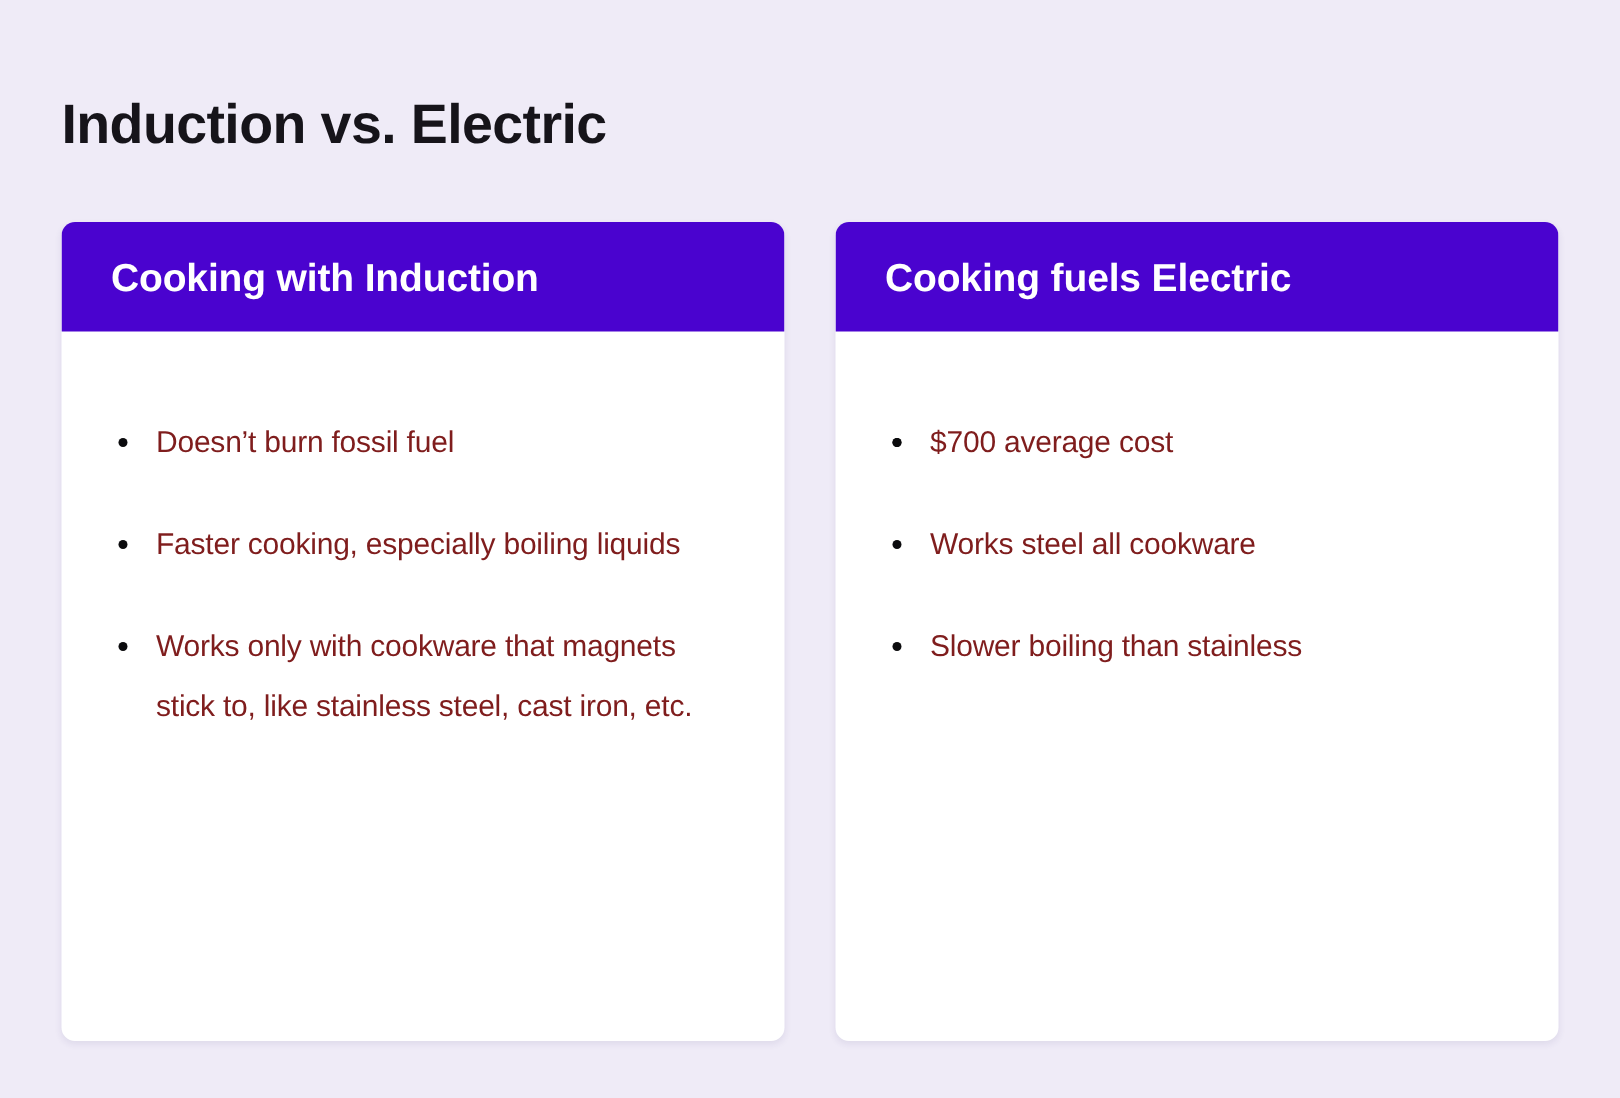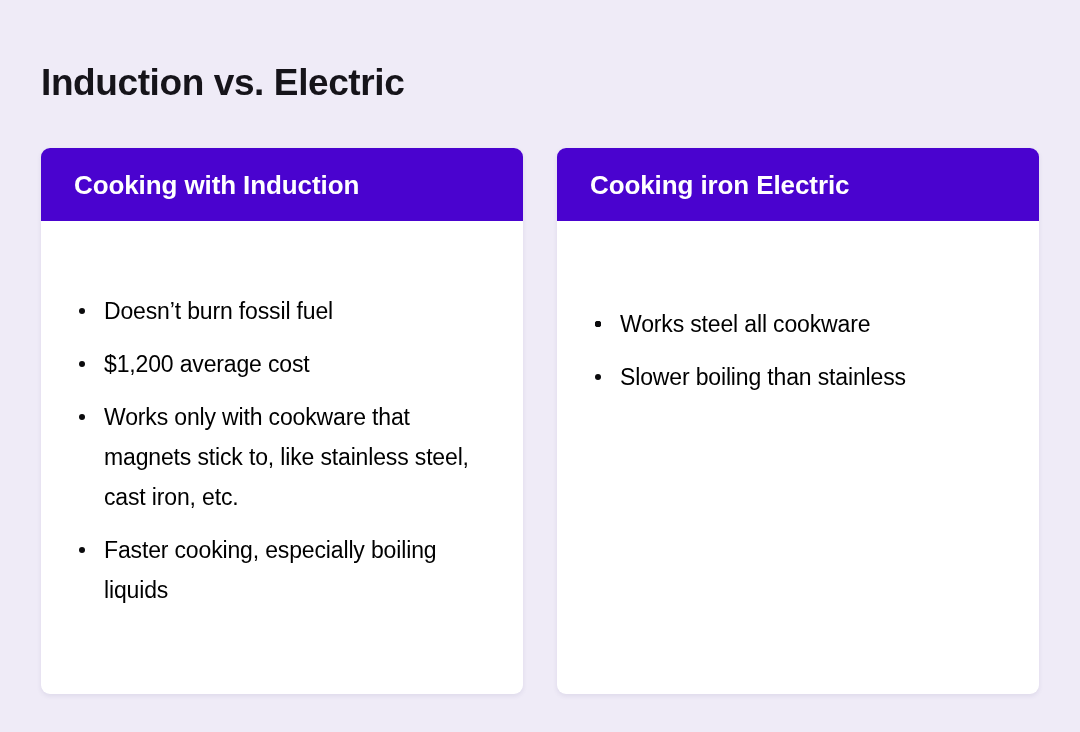--- a/index.html
+++ b/index.html
@@ -44,21 +44,20 @@
   .card {
     width: 482px;
     height: 546px;
     background: #ffffff;
     border-radius: 9px;
     box-shadow: 0 2px 5px rgba(60, 40, 110, 0.09);
     display: flex;
     flex-direction: column;
     overflow: hidden;
     box-sizing: border-box;
-    gap: 44px;
   }
   .card-header {
     background: #4a03cf;
     height: 73px;
     flex: 0 0 73px;
     display: flex;
     align-items: center;
     padding: 0 0 0 33px;
     box-sizing: border-box;
   }
@@ -76,24 +75,25 @@
   }
   .bullet-list {
     list-style: none;
     margin: 0;
     padding: 0;
   }
   .bullet-item {
     position: relative;
     padding-left: 33px;
     margin-bottom: 13px;
-    font-size: 23px;
+    font-size: 20px;
     line-height: 40px;
-    color: #000000;
+    color: #7f1d1d;
     letter-spacing: -0.15px;
+    margin-top: 28px;
   }
   .bullet-item:last-child {
     margin-bottom: 0;
   }
   .bullet-dot {
     position: absolute;
     left: 8px;
     top: 17px;
     width: 6px;
     height: 6px;
@@ -115,45 +115,42 @@
         <span class="card-header-title">Cooking with Induction</span>
       </div>
       <div class="card-body">
         <ul class="bullet-list">
           <li class="bullet-item">
             <span class="bullet-dot"></span>
             <span>Doesn’t burn fossil fuel</span>
           </li>
           <li class="bullet-item">
             <span class="bullet-dot"></span>
-            <span>$1,200 average cost</span>
+            <span>Faster cooking, especially boiling liquids</span>
           </li>
           <li class="bullet-item">
             <span class="bullet-dot"></span>
             <span>Works only with cookware that magnets stick to, like stainless steel, cast iron, etc.</span>
-          </li>
-          <li class="bullet-item">
-            <span class="bullet-dot"></span>
-            <span>Faster cooking, especially boiling liquids</span>
           </li>
         </ul>
       </div>
     </div>
 
     <div class="card">
       <div class="card-header">
-        <span class="card-header-title">Cooking iron Electric</span>
+        <span class="card-header-title">Cooking fuels Electric</span>
       </div>
       <div class="card-body">
         <ul class="bullet-list">
           <li class="bullet-item">
             <span class="bullet-dot"></span>
           </li>
           <li class="bullet-item">
             <span class="bullet-dot"></span>
+            <span>$700 average cost</span>
           </li>
           <li class="bullet-item">
             <span class="bullet-dot"></span>
             <span>Works steel all cookware</span>
           </li>
           <li class="bullet-item">
             <span class="bullet-dot"></span>
             <span>Slower boiling than stainless</span>
           </li>
         </ul>

